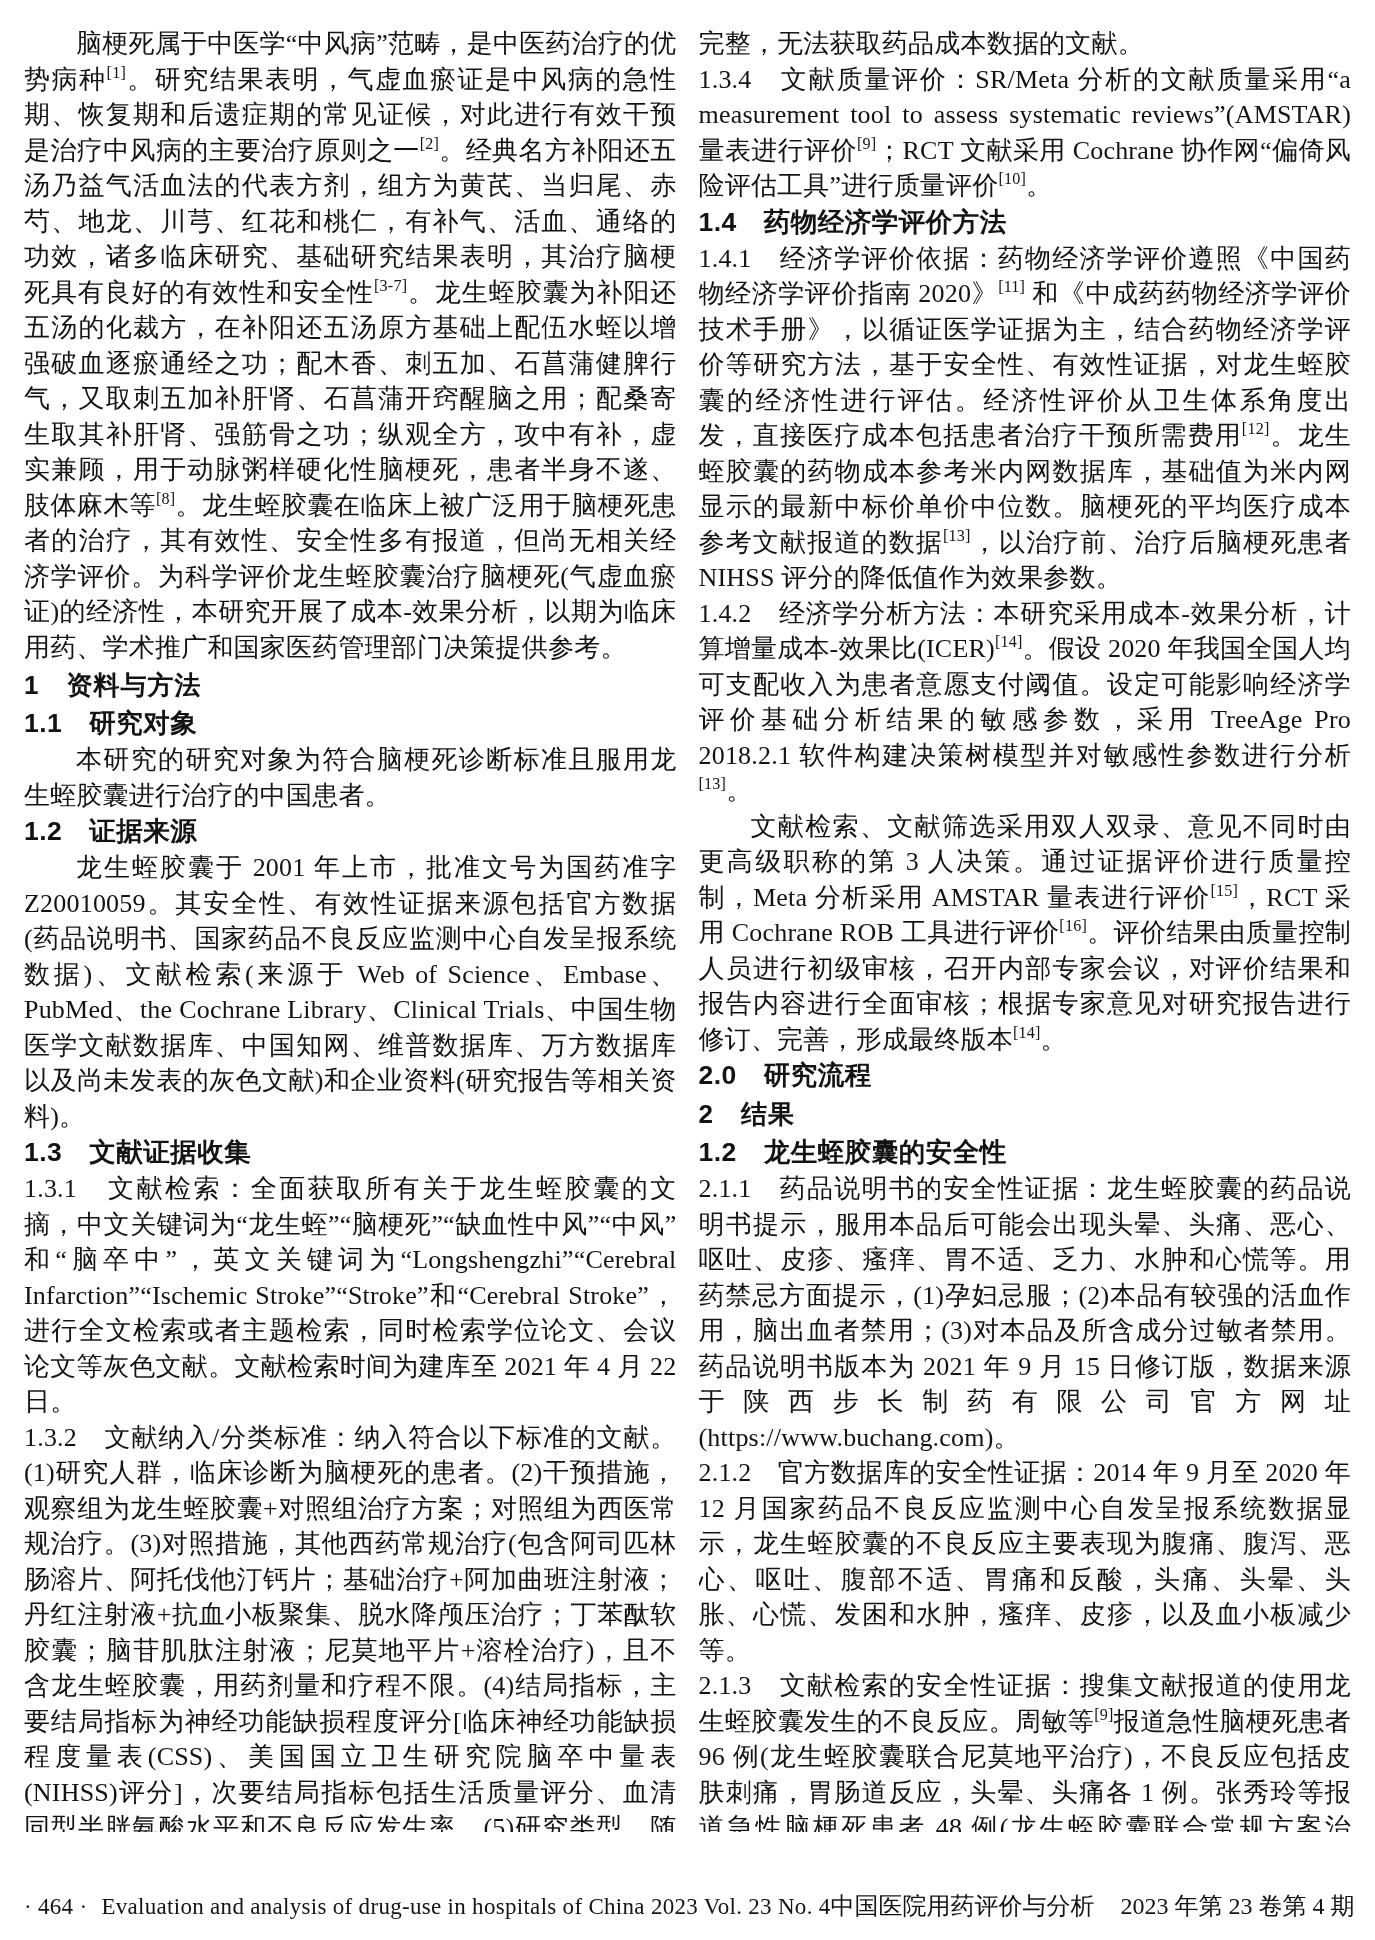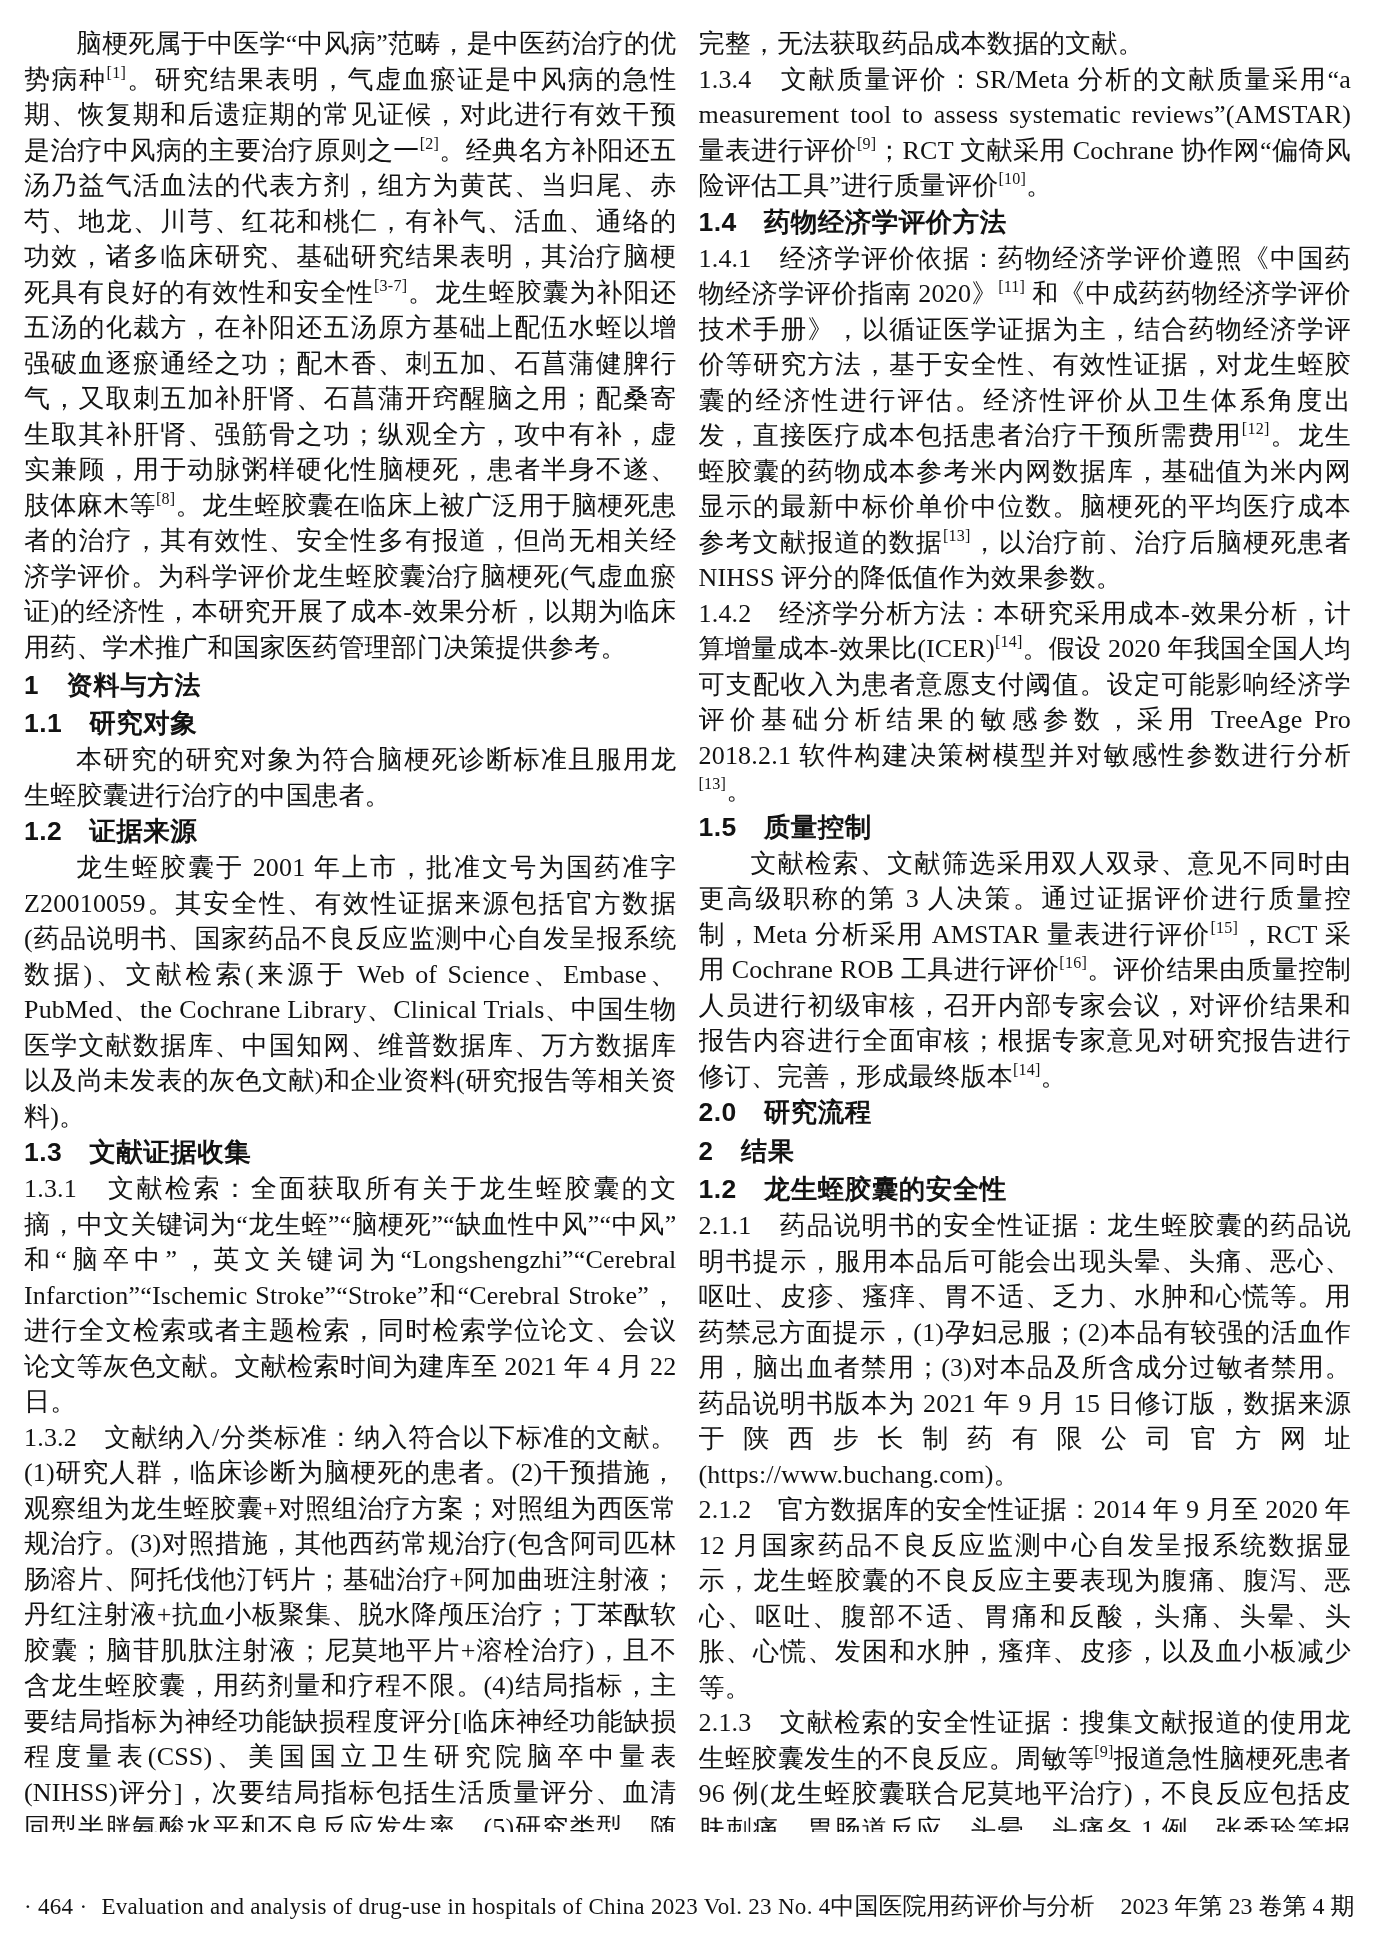--- a/index.html
+++ b/index.html
@@ -74,21 +74,20 @@
         <p class="h2">1.3　文献证据收集</p>
         <p class="p-flush">1.3.1　文献检索：全面获取所有关于龙生蛭胶囊的文摘，中文关键词为“龙生蛭”“脑梗死”“缺血性中风”“中风”和“脑卒中”，英文关键词为“Longshengzhi”“Cerebral Infarction”“Ischemic Stroke”“Stroke”和“Cerebral Stroke”，进行全文检索或者主题检索，同时检索学位论文、会议论文等灰色文献。文献检索时间为建库至 2021 年 4 月 22 日。</p>
         <p class="p-flush">1.3.2　文献纳入/分类标准：纳入符合以下标准的文献。(1)研究人群，临床诊断为脑梗死的患者。(2)干预措施，观察组为龙生蛭胶囊+对照组治疗方案；对照组为西医常规治疗。(3)对照措施，其他西药常规治疗(包含阿司匹林肠溶片、阿托伐他汀钙片；基础治疗+阿加曲班注射液；丹红注射液+抗血小板聚集、脱水降颅压治疗；丁苯酞软胶囊；脑苷肌肽注射液；尼莫地平片+溶栓治疗)，且不含龙生蛭胶囊，用药剂量和疗程不限。(4)结局指标，主要结局指标为神经功能缺损程度评分[临床神经功能缺损程度量表(CSS)、美国国立卫生研究院脑卒中量表(NIHSS)评分]，次要结局指标包括生活质量评分、血清同型半胱氨酸水平和不良反应发生率。(5)研究类型，随机对照试验(RCT)或 RCT 的系统评价(SR)/Meta 分析。</p>
       </div>
     <div class="col">
         <p class="p-flush">完整，无法获取药品成本数据的文献。</p>
         <p class="p-flush">1.3.4　文献质量评价：SR/Meta 分析的文献质量采用“a measurement tool to assess systematic reviews”(AMSTAR)量表进行评价<sup>[9]</sup>；RCT 文献采用 Cochrane 协作网“偏倚风险评估工具”进行质量评价<sup>[10]</sup>。</p>
         <p class="h2">1.4　药物经济学评价方法</p>
         <p class="p-flush">1.4.1　经济学评价依据：药物经济学评价遵照《中国药物经济学评价指南 2020》<sup>[11]</sup> 和《中成药药物经济学评价技术手册》，以循证医学证据为主，结合药物经济学评价等研究方法，基于安全性、有效性证据，对龙生蛭胶囊的经济性进行评估。经济性评价从卫生体系角度出发，直接医疗成本包括患者治疗干预所需费用<sup>[12]</sup>。龙生蛭胶囊的药物成本参考米内网数据库，基础值为米内网显示的最新中标价单价中位数。脑梗死的平均医疗成本参考文献报道的数据<sup>[13]</sup>，以治疗前、治疗后脑梗死患者 NIHSS 评分的降低值作为效果参数。</p>
         <p class="p-flush">1.4.2　经济学分析方法：本研究采用成本-效果分析，计算增量成本-效果比(ICER)<sup>[14]</sup>。假设 2020 年我国全国人均可支配收入为患者意愿支付阈值。设定可能影响经济学评价基础分析结果的敏感参数，采用 TreeAge Pro 2018.2.1 软件构建决策树模型并对敏感性参数进行分析<sup>[13]</sup>。</p>
-        <p class="h2">1.5　质量控制</p>
         <p class="p-indent">文献检索、文献筛选采用双人双录、意见不同时由更高级职称的第 3 人决策。通过证据评价进行质量控制，Meta 分析采用 AMSTAR 量表进行评价<sup>[15]</sup>，RCT 采用 Cochrane ROB 工具进行评价<sup>[16]</sup>。评价结果由质量控制人员进行初级审核，召开内部专家会议，对评价结果和报告内容进行全面审核；根据专家意见对研究报告进行修订、完善，形成最终版本<sup>[14]</sup>。</p>
         <p class="h2">2.0　研究流程</p>
         <p class="h1">2　结果</p>
         <p class="h2">1.2　龙生蛭胶囊的安全性</p>
         <p class="p-flush">2.1.1　药品说明书的安全性证据：龙生蛭胶囊的药品说明书提示，服用本品后可能会出现头晕、头痛、恶心、呕吐、皮疹、瘙痒、胃不适、乏力、水肿和心慌等。用药禁忌方面提示，(1)孕妇忌服；(2)本品有较强的活血作用，脑出血者禁用；(3)对本品及所含成分过敏者禁用。药品说明书版本为 2021 年 9 月 15 日修订版，数据来源于陕西步长制药有限公司官方网址(https://www.buchang.com)。</p>
         <p class="p-flush">2.1.2　官方数据库的安全性证据：2014 年 9 月至 2020 年 12 月国家药品不良反应监测中心自发呈报系统数据显示，龙生蛭胶囊的不良反应主要表现为腹痛、腹泻、恶心、呕吐、腹部不适、胃痛和反酸，头痛、头晕、头胀、心慌、发困和水肿，瘙痒、皮疹，以及血小板减少等。</p>
         <p class="p-flush">2.1.3　文献检索的安全性证据：搜集文献报道的使用龙生蛭胶囊发生的不良反应。周敏等<sup>[9]</sup>报道急性脑梗死患者 96 例(龙生蛭胶囊联合尼莫地平治疗)，不良反应包括皮肤刺痛，胃肠道反应，头晕、头痛各 1 例。张秀玲等报道急性脑梗死患者 48 例(龙生蛭胶囊联合常规方案治疗)，其中 5 例出现上腹部不适，调整饮食后症状改善且未影响治疗。黄英媛等治疗 50 例急性脑梗死患者(龙生蛭胶囊联合脑苷肌肽治疗)，其</p>
       </div>
   </div>
 

